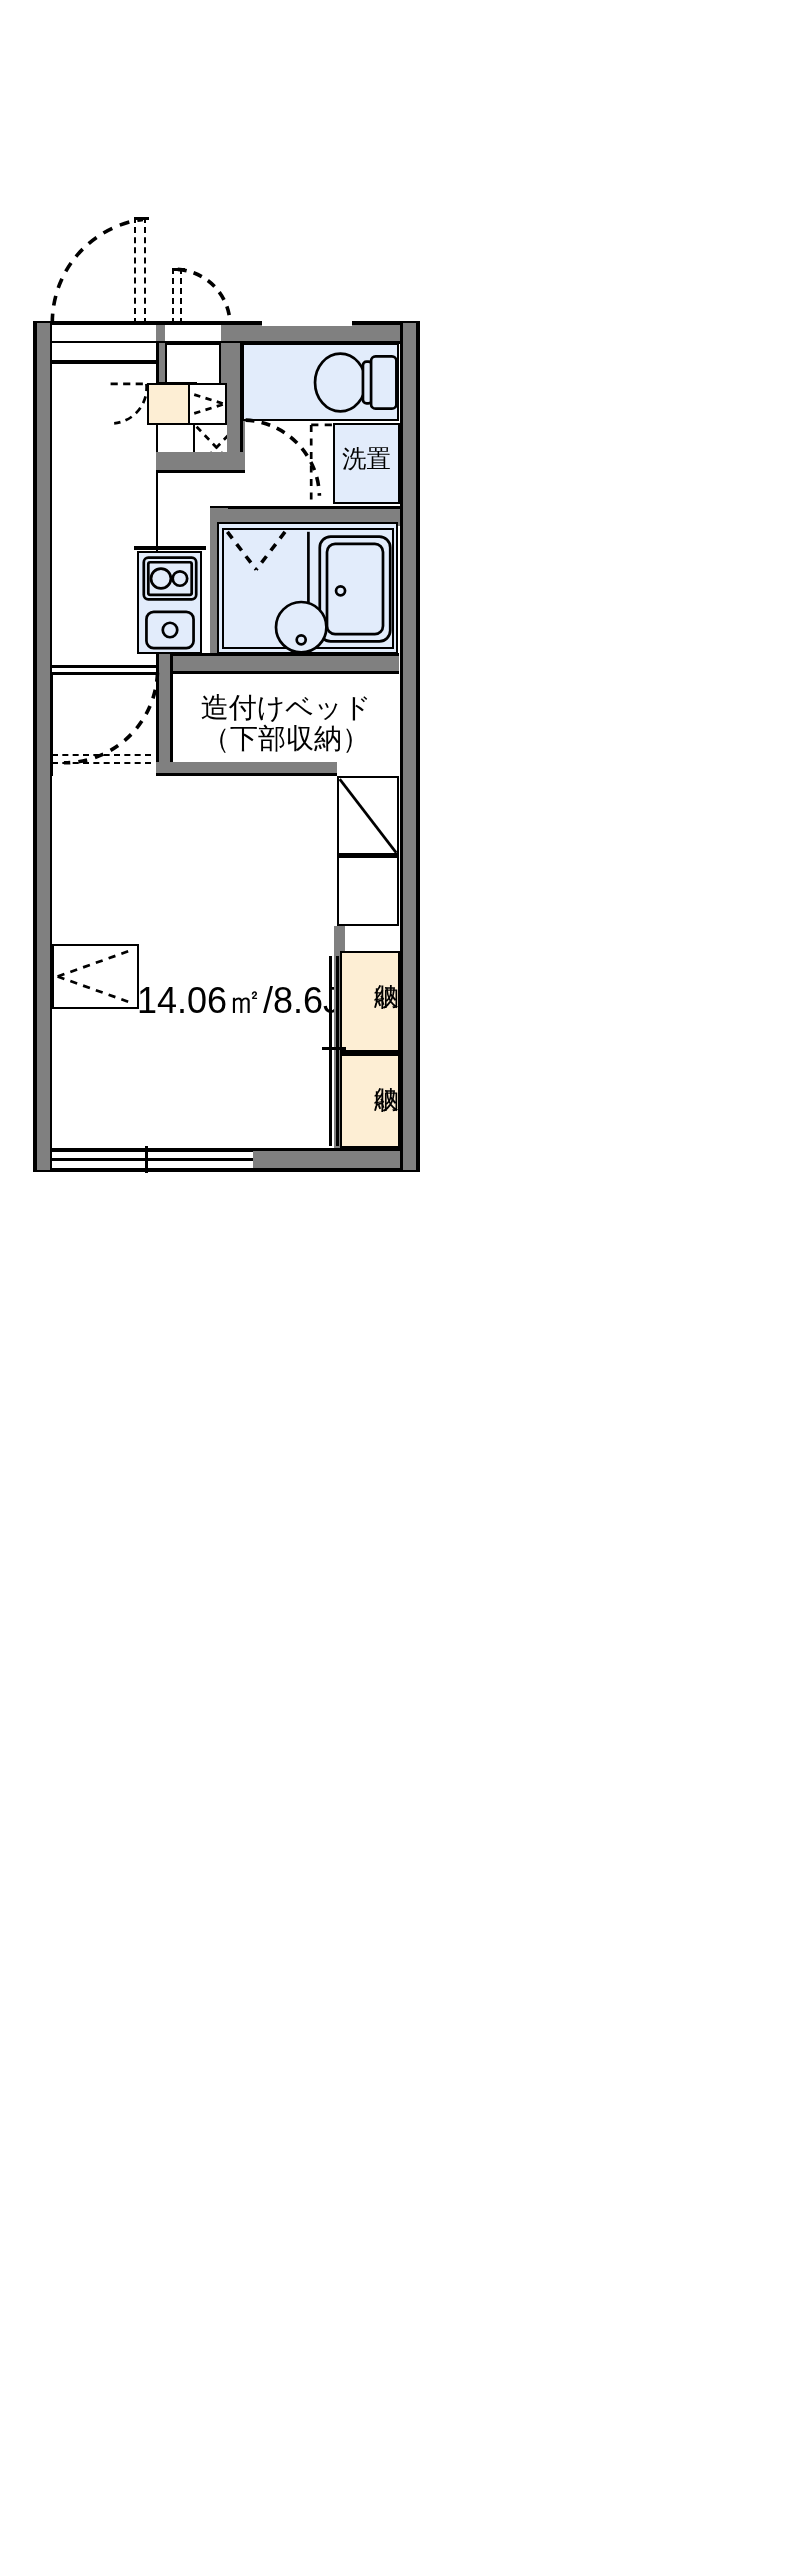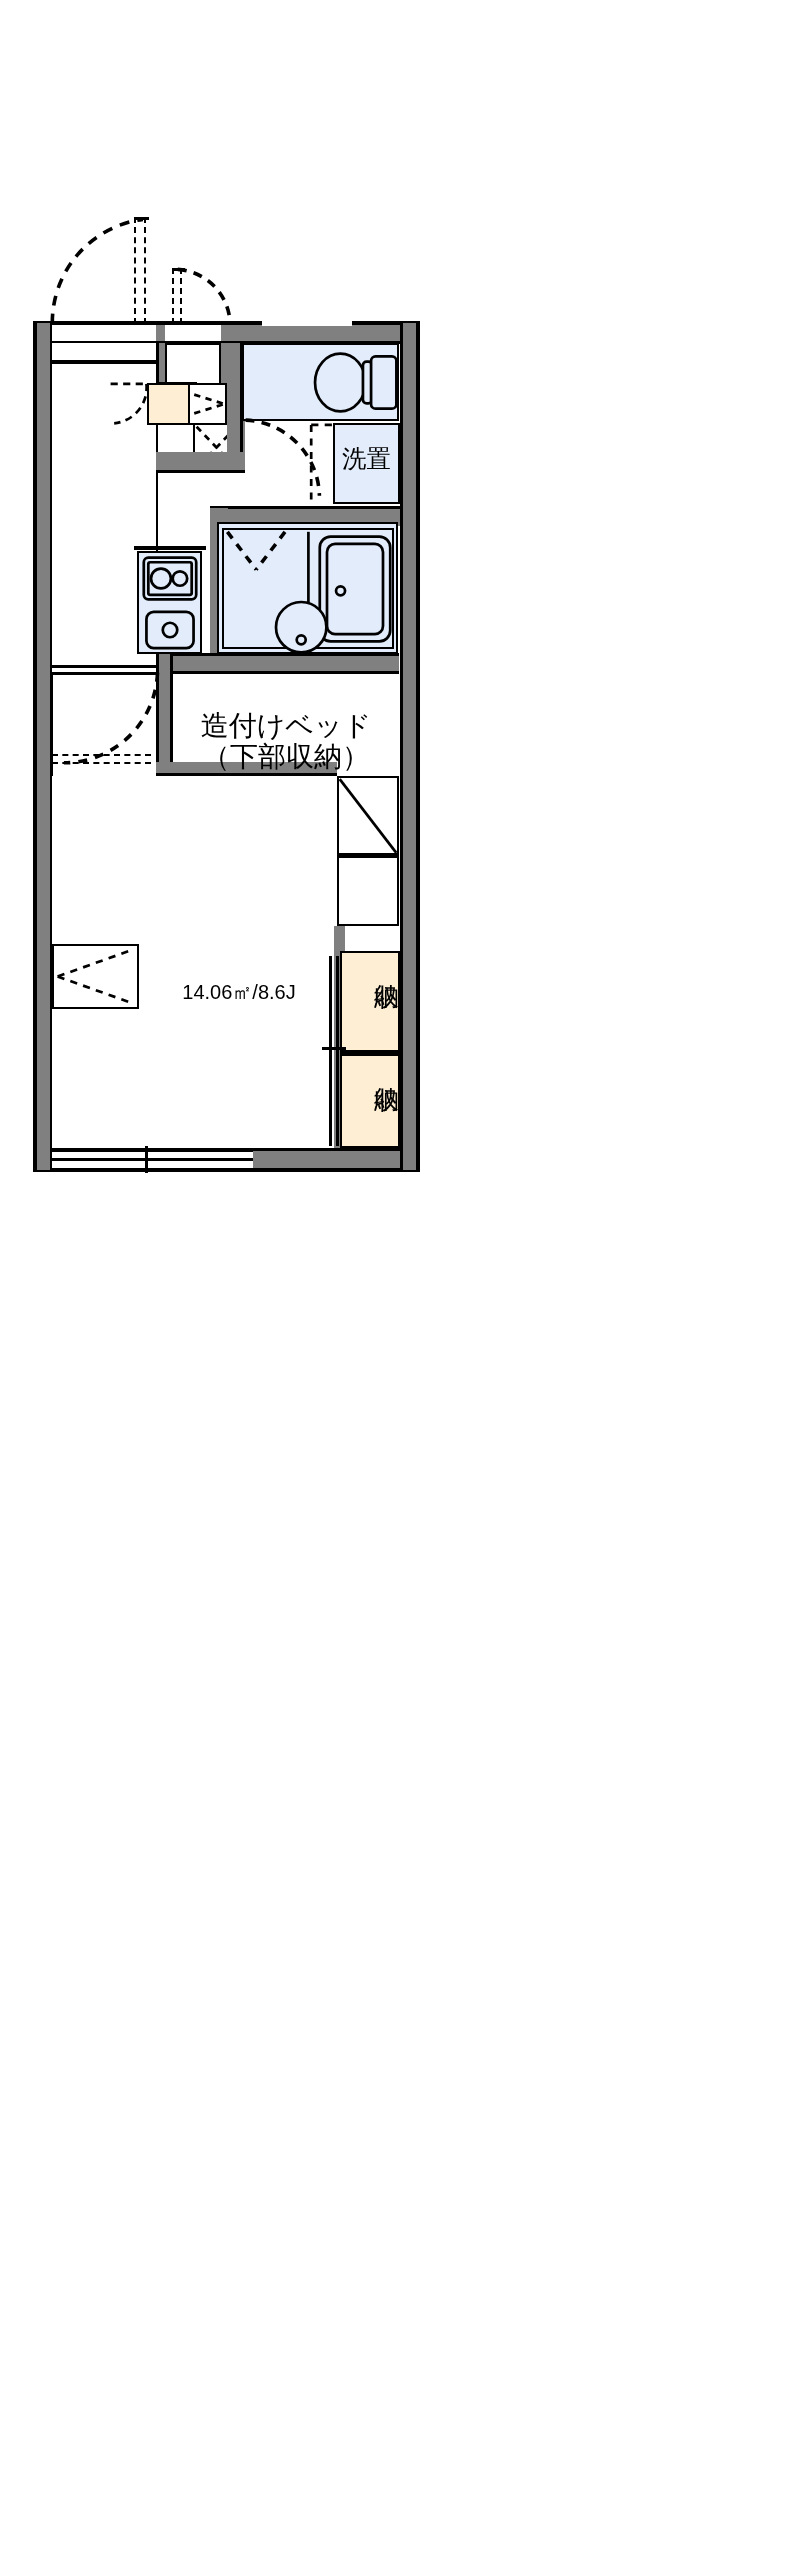--- a/index.html
+++ b/index.html
@@ -189,21 +189,21 @@
   <div class="abs wall-line" style="left:156px; top:653px; width:243px; height:2.7px;"></div>
   <div class="abs wall-line" style="left:156px; top:671px; width:243px; height:2.7px;"></div>
 
   <div class="abs wall-gray" style="left:156px; top:654px; width:16.3px; height:120px;"></div>
   <div class="abs wall-line" style="left:156px; top:654px; width:2.7px; height:120px;"></div>
   <div class="abs wall-line" style="left:170px; top:654px; width:2.7px; height:120px;"></div>
 
   <div class="abs wall-gray" style="left:156px; top:762px; width:181px; height:14.5px;"></div>
   <div class="abs wall-line" style="left:156px; top:773px; width:181px; height:2.7px;"></div>
 
-  <div class="abs label" style="left:173px; top:692px; width:226px; font-size:28px;margin-top:18px;">
+  <div class="abs label" style="left:173px; top:692px; width:226px; font-size:28px;">
     <div>造付けベッド</div>
     <div>（下部収納）</div>
   </div>
 
   <div class="abs" style="left:52px; top:667px; width:104px; height:5.4px; background:#ffffff;"></div>
   <div class="abs thin-line" style="left:52px; top:665px; width:106px; height:2.7px;"></div>
   <div class="abs thin-line" style="left:52px; top:672px; width:106px; height:2.7px;"></div>
   <svg class="abs" style="left:51px; top:671px; width:114px; height:99px;" viewBox="0 0 126 110">
     <path d="M 118 2 A 104 104 0 0 1 14 102" fill="none" stroke="#000" stroke-width="4" stroke-dasharray="10,9"></path>
   </svg>
@@ -211,21 +211,21 @@
 
   <div class="abs" style="left:52px; top:776px; width:347px; height:372px; background:#ffffff;"></div>
 
   <div class="abs" style="left:337px; top:776px; width:62px; height:80px; border:2.7px solid #000; background:#ffffff;"></div>
   <svg class="abs" style="left:337px; top:776px; width:62px; height:80px;" viewBox="0 0 69 88">
     <path d="M 3 3 L 66 85" fill="none" stroke="#000" stroke-width="3"></path>
   </svg>
   <div class="abs wall-line" style="left:337px; top:853px; width:62px; height:2.7px;"></div>
   <div class="abs" style="left:337px; top:856px; width:62px; height:70px; border:2.7px solid #000; background:#ffffff;"></div>
 
-  <div class="abs label" style="left:108px; top:981px; width:262px; font-size:20px;">14.06㎡/8.6J</div>
+  <div class="abs label" style="left:108px; top:981px; width:262px; font-size:36px;">14.06㎡/8.6J</div>
 
   <div class="abs" style="left:52px; top:944px; width:87px; height:65px; border:2.7px solid #000; background:#ffffff;"></div>
   <svg class="abs" style="left:52px; top:944px; width:87px; height:65px;" viewBox="0 0 96 72">
     <path d="M 6 36 L 90 6 M 6 36 L 90 66" fill="none" stroke="#000" stroke-width="3" stroke-dasharray="8,7"></path>
   </svg>
 
   <div class="abs wall-gray" style="left:334px; top:926px; width:11px; height:222px;"></div>
 
   <div class="abs fill-cream" style="left:340px; top:951px; width:60px; height:101px;"></div>
   <div class="abs label label-vert" style="left:340px; top:964px; width:60px; font-size:25px; text-align:center;">収納</div>

